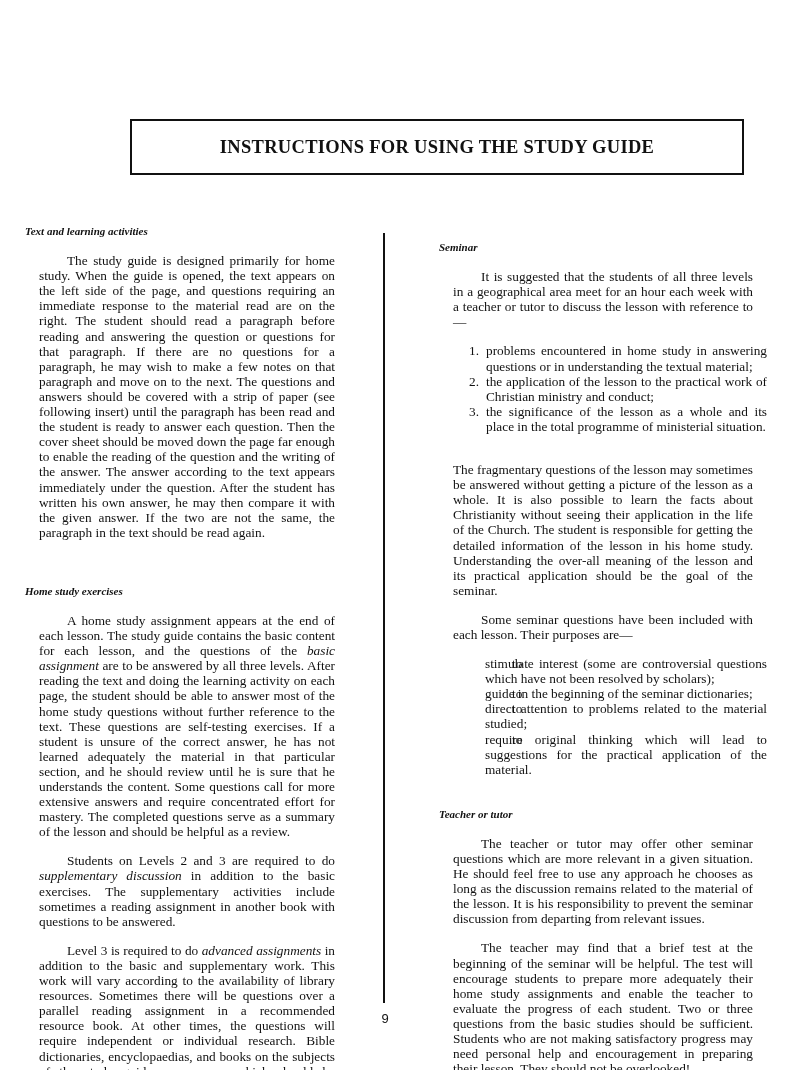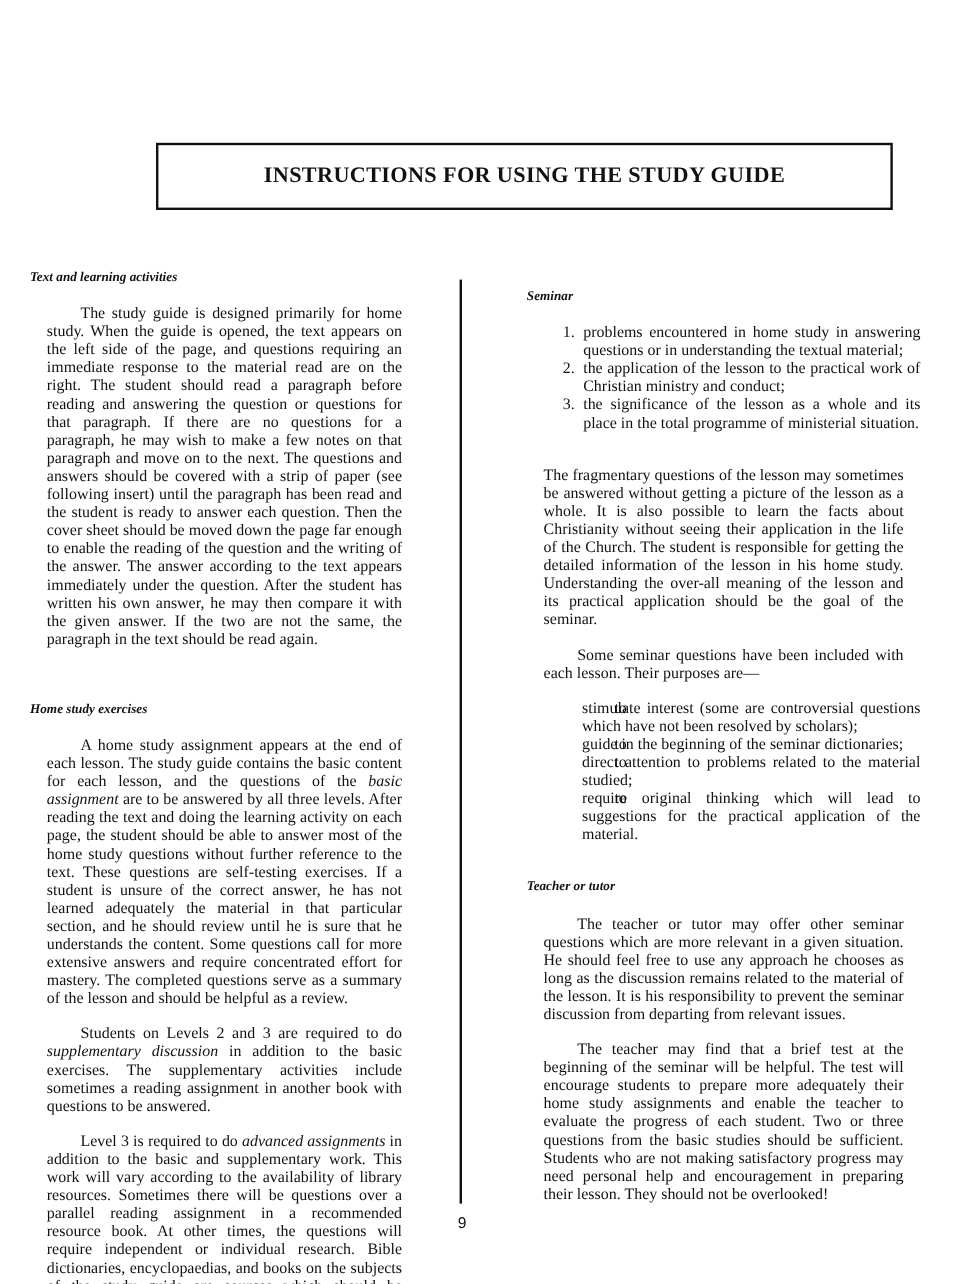--- a/index.html
+++ b/index.html
@@ -66,20 +66,21 @@
     <p class="ind"><span>Students on Levels 2 and 3 are required to do </span><em>supplementary discussion</em><span> in addition to the basic exercises. The supplementary activities include sometimes a reading assignment in another book with questions to be answered.</span></p>
     <p class="ind"><span>Level 3 is required to do </span><em>advanced assignments</em><span> in addition to the basic and supplementary work. This work will vary according to the availability of library resources. Sometimes there will be questions over a parallel reading assignment in a recommended resource book. At other times, the questions will require independent or individual research. Bible dictionaries, encyclopaedias, and books on the subjects of the study guide are sources which should be consulted. A bibliography at the end of the study guide indicates where additional material may be found.</span></p>
   </section>
 </div>
 
 <div class="divider"></div>
 
 <div class="col right">
   <section>
     <h2>Seminar</h2>
+    <p class="ind">It is suggested that the students of all three levels in a geographical area meet for an hour each week with a teacher or tutor to discuss the lesson with reference to—</p>
     <ol class="num">
       <li><span class="n">1.</span><span>problems encountered in home study in answering questions or in understanding the textual material;</span></li>
       <li><span class="n">2.</span><span>the application of the lesson to the practical work of Christian ministry and conduct;</span></li>
       <li><span class="n">3.</span><span>the significance of the lesson as a whole and its place in the total programme of ministerial situation.</span></li>
     </ol>
     <div class="gap-sm"></div>
     <p>The fragmentary questions of the lesson may sometimes be answered without getting a picture of the lesson as a whole. It is also possible to learn the facts about Christianity without seeing their application in the life of the Church. The student is responsible for getting the detailed information of the lesson in his home study. Understanding the over-all meaning of the lesson and its practical application should be the goal of the seminar.</p>
     <p class="ind">Some seminar questions have been included with each lesson. Their purposes are—</p>
     <ul class="to">
       <li><span class="n">to</span><span>stimulate interest (some are controversial questions which have not been resolved by scholars);</span></li>

